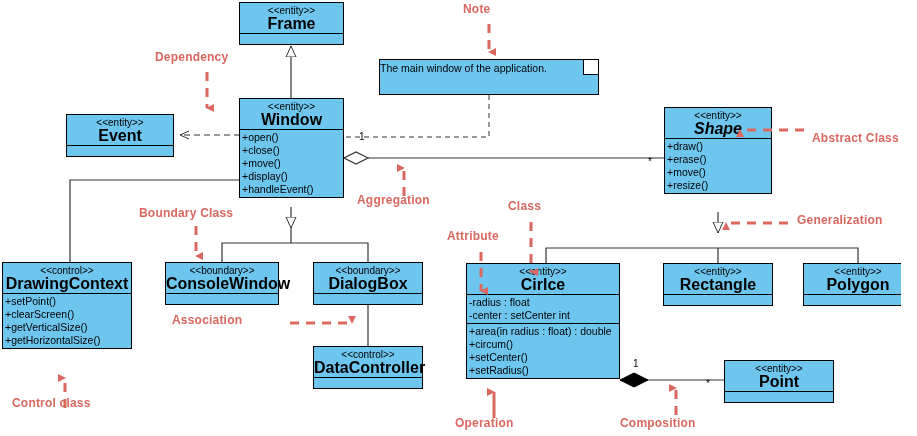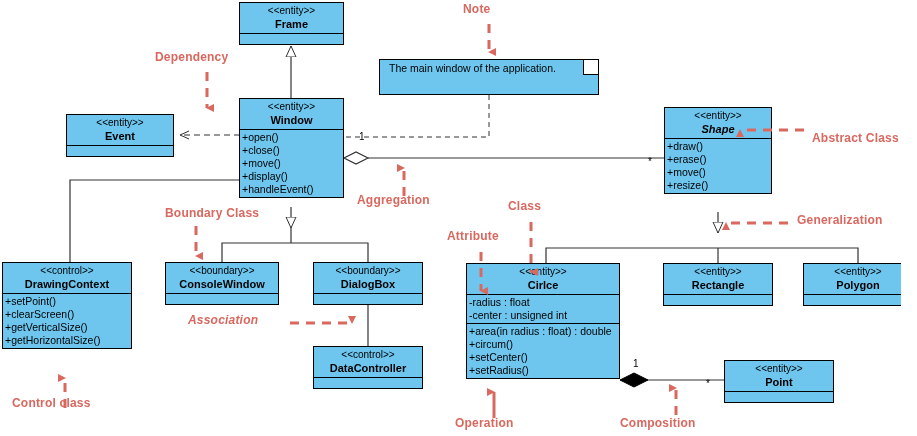--- a/index.html
+++ b/index.html
@@ -18,39 +18,39 @@
   }
   .uml .hdr{
     padding:2px 0 3px 0;
     text-align:center;
     line-height:12px;
   }
   .uml .stereo{
     display:block;font-size:10px;letter-spacing:0px;
   }
   .uml .cname{
-    display:block;font-size:11px;font-weight:bold;margin-top:1px;
+    display:block;font-size:16px;font-weight:bold;margin-top:1px;
   }
   .uml .cname.abstract{font-style:italic;}
   .uml .sect{
     border-top:1px solid #000000;
     padding:1px 0 1px 2px;
   }
   .uml .sect.empty{height:10px;padding:0;}
   .uml .mem{
     font-size:10.5px;line-height:13px;white-space:nowrap;
   }
 
   
   .note{
     position:absolute;background:#6ec6ef;border:1px solid #000;
     box-sizing:border-box;
   }
   .note .notetext{
-    font-size:10.5px;padding:2px 9px;line-height:12px;color:#000;white-space:nowrap;
+    font-size:10.5px;padding:2px 0;line-height:12px;color:#000;white-space:nowrap;
   }
   .note .fold{
     position:absolute;top:0;right:0;width:14px;height:14px;
     background:#ffffff;
     border-left:1px solid #000;border-bottom:1px solid #000;
   }
 
   
   .anno{
     position:absolute;color:#d9685f;font-weight:bold;font-size:12px;
@@ -191,21 +191,21 @@
     <div class="sect empty"></div>
   </div>
 
   <div class="uml" style="left:466px;top:263px;width:154px;">
     <div class="hdr">
       <span class="stereo">&lt;&lt;entity&gt;&gt;</span>
       <span class="cname">Cirlce</span>
     </div>
     <div class="sect">
       <div class="mem">-radius : float</div>
-      <div class="mem">-center : unsigned int</div>
+      <div class="mem">-center : setCenter int</div>
     </div>
     <div class="sect">
       <div class="mem">+area(in radius : float) : double</div>
       <div class="mem">+circum()</div>
       <div class="mem">+setCenter()</div>
       <div class="mem">+setRadius()</div>
     </div>
   </div>
 
   <div class="uml" style="left:663px;top:263px;width:110px;">
@@ -274,22 +274,22 @@
 
     <line x1="494" y1="418" x2="494" y2="392" stroke="#d9685f" stroke-width="3" marker-end="url(#redArrow)"></line>
 
     <line x1="676" y1="415" x2="676" y2="388" stroke="#d9685f" stroke-width="3" stroke-dasharray="9,7" marker-end="url(#redArrow)"></line>
   </svg>
 
   <div class="anno" style="left:463px;top:2px;">Note</div>
   <div class="anno" style="left:155px;top:50px;">Dependency</div>
   <div class="anno" style="left:812px;top:121px;margin-top:10px;">Abstract Class</div>
   <div class="anno" style="left:357px;top:193px;">Aggregation</div>
-  <div class="anno" style="left:139px;top:206px;margin-left:26px;">Boundary Class</div>
+  <div class="anno" style="left:139px;top:206px;">Boundary Class</div>
   <div class="anno" style="left:797px;top:213px;">Generalization</div>
   <div class="anno" style="left:508px;top:199px;">Class</div>
   <div class="anno" style="left:447px;top:229px;">Attribute</div>
-  <div class="anno" style="left:188px;top:313px;font-style:italic;">Association</div>
+  <div class="anno" style="left:172px;top:313px;">Association</div>
   <div class="anno" style="left:12px;top:396px;">Control class</div>
   <div class="anno" style="left:455px;top:416px;">Operation</div>
   <div class="anno" style="left:620px;top:416px;">Composition</div>
 
 </div>
 
 </body></html>

